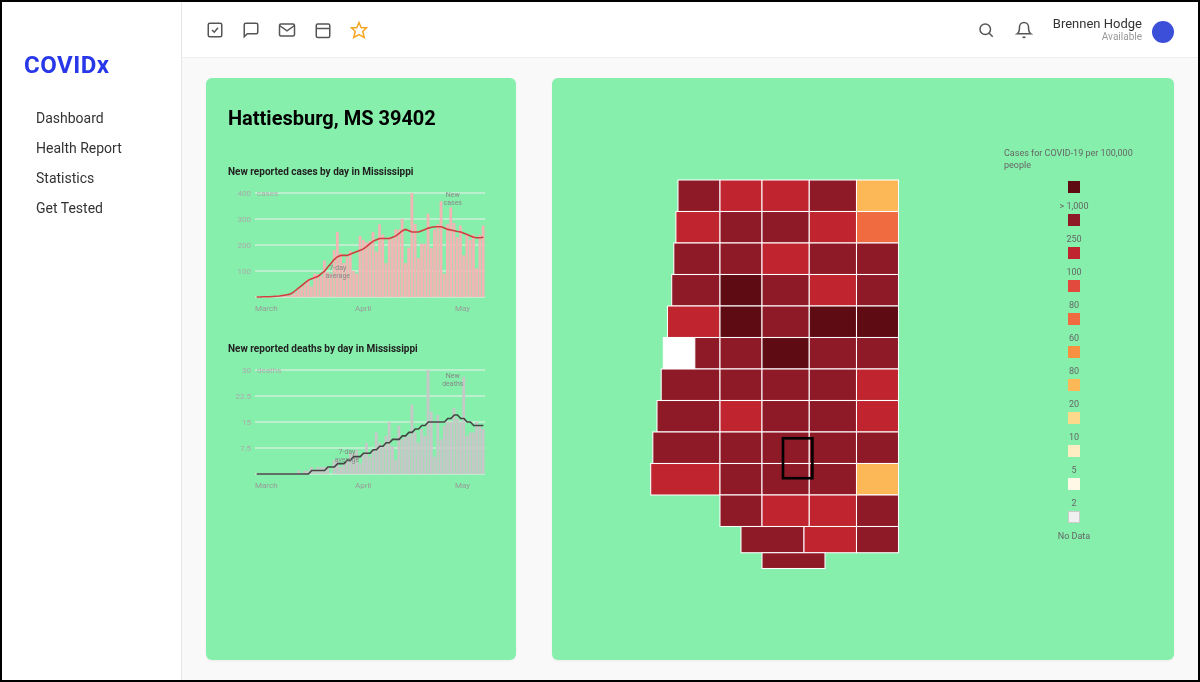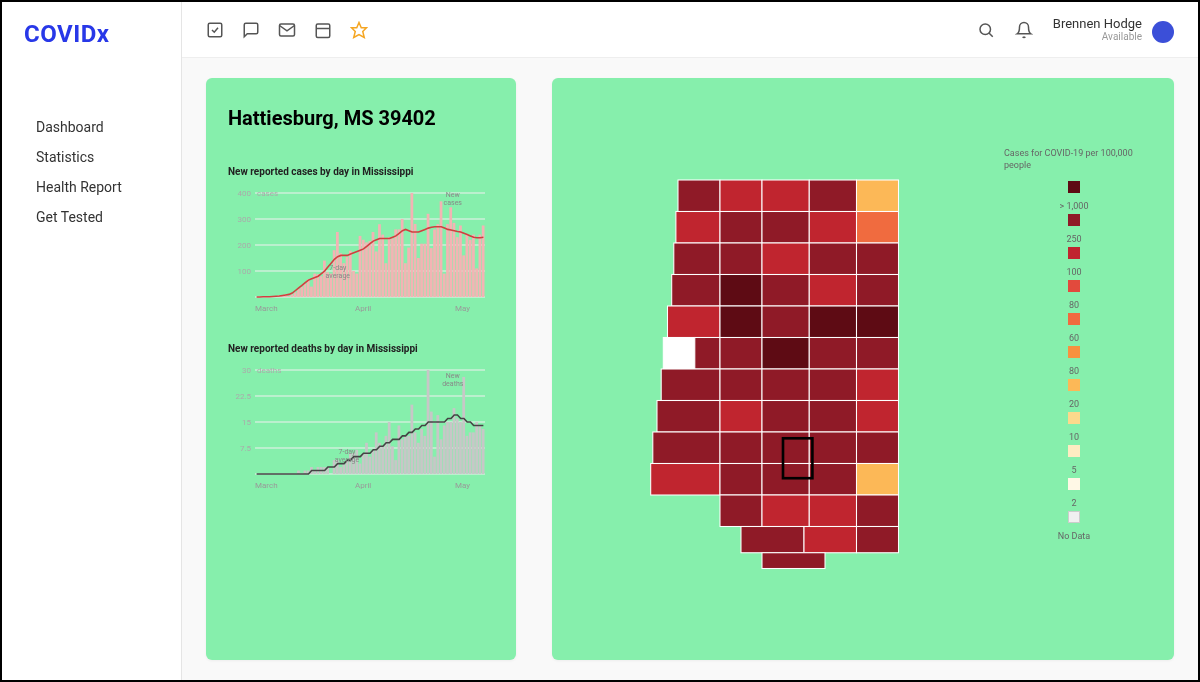--- a/index.html
+++ b/index.html
@@ -1,20 +1,20 @@
 <!DOCTYPE html>
 <html><head>
 <meta charset="utf-8">
 <style>
 * { box-sizing: border-box; margin: 0; padding: 0; }
 body { font-family: -apple-system, BlinkMacSystemFont, "Segoe UI", Roboto, sans-serif; background: #fff; width: 1200px; height: 682px; overflow: hidden; border: 2px solid #000; }
 .app { display: flex; height: 100%; }
 .sidebar { width: 180px; border-right: 1px solid #e5e5e5; padding-top: 18px; background: #fff; }
-.logo { font-size: 24px; font-weight: 700; color: #2838e8; padding: 0 22px 24px; letter-spacing: 0.5px; }
-.nav { padding: 0 12px; margin-top: 40px; }
+.logo { font-size: 24px; font-weight: 700; color: #2838e8; padding: 0 22px 24px; letter-spacing: 0.5px; margin-top: 31px; }
+.nav { padding: 0 12px; }
 .nav-item { padding: 7px 22px; font-size: 14px; color: #333; cursor: pointer; border-radius: 4px; }
 .main { flex: 1; display: flex; flex-direction: column; background: #f9f9f9; }
 .topbar { height: 56px; background: #fff; border-bottom: 1px solid #eee; display: flex; align-items: center; padding: 0 24px; gap: 18px; }
 .topbar-icons { display: flex; gap: 18px; align-items: center; }
 .icon { width: 18px; height: 18px; display: inline-flex; align-items: center; justify-content: center; color: #555; cursor: pointer; }
 .icon svg { width: 18px; height: 18px; }
 .star-icon { color: #f5a623; }
 .topbar-right { margin-left: auto; display: flex; align-items: center; gap: 20px; }
 .user { display: flex; align-items: flex-end; gap: 10px; }
 .user-text { text-align: right; line-height: 1.2; }
@@ -43,22 +43,22 @@
 .anno { font-size: 7px; fill: #888; }
 </style>
 </head>
 <body>
 
 <div class="app">
   <aside class="sidebar">
     <div class="logo">COVIDx</div>
     <nav class="nav">
       <div class="nav-item">Dashboard</div>
+      <div class="nav-item">Health Report</div>
       <div class="nav-item">Statistics</div>
-      <div class="nav-item">Health Report</div>
       <div class="nav-item">Get Tested</div>
     </nav>
   </aside>
 
   <div class="main">
     <div class="topbar">
       <div class="topbar-icons">
         <span class="icon">
             <svg viewBox="0 0 24 24" fill="none" stroke="currentColor" stroke-width="2">
               <rect x="3" y="3" width="18" height="18" rx="2"></rect>

